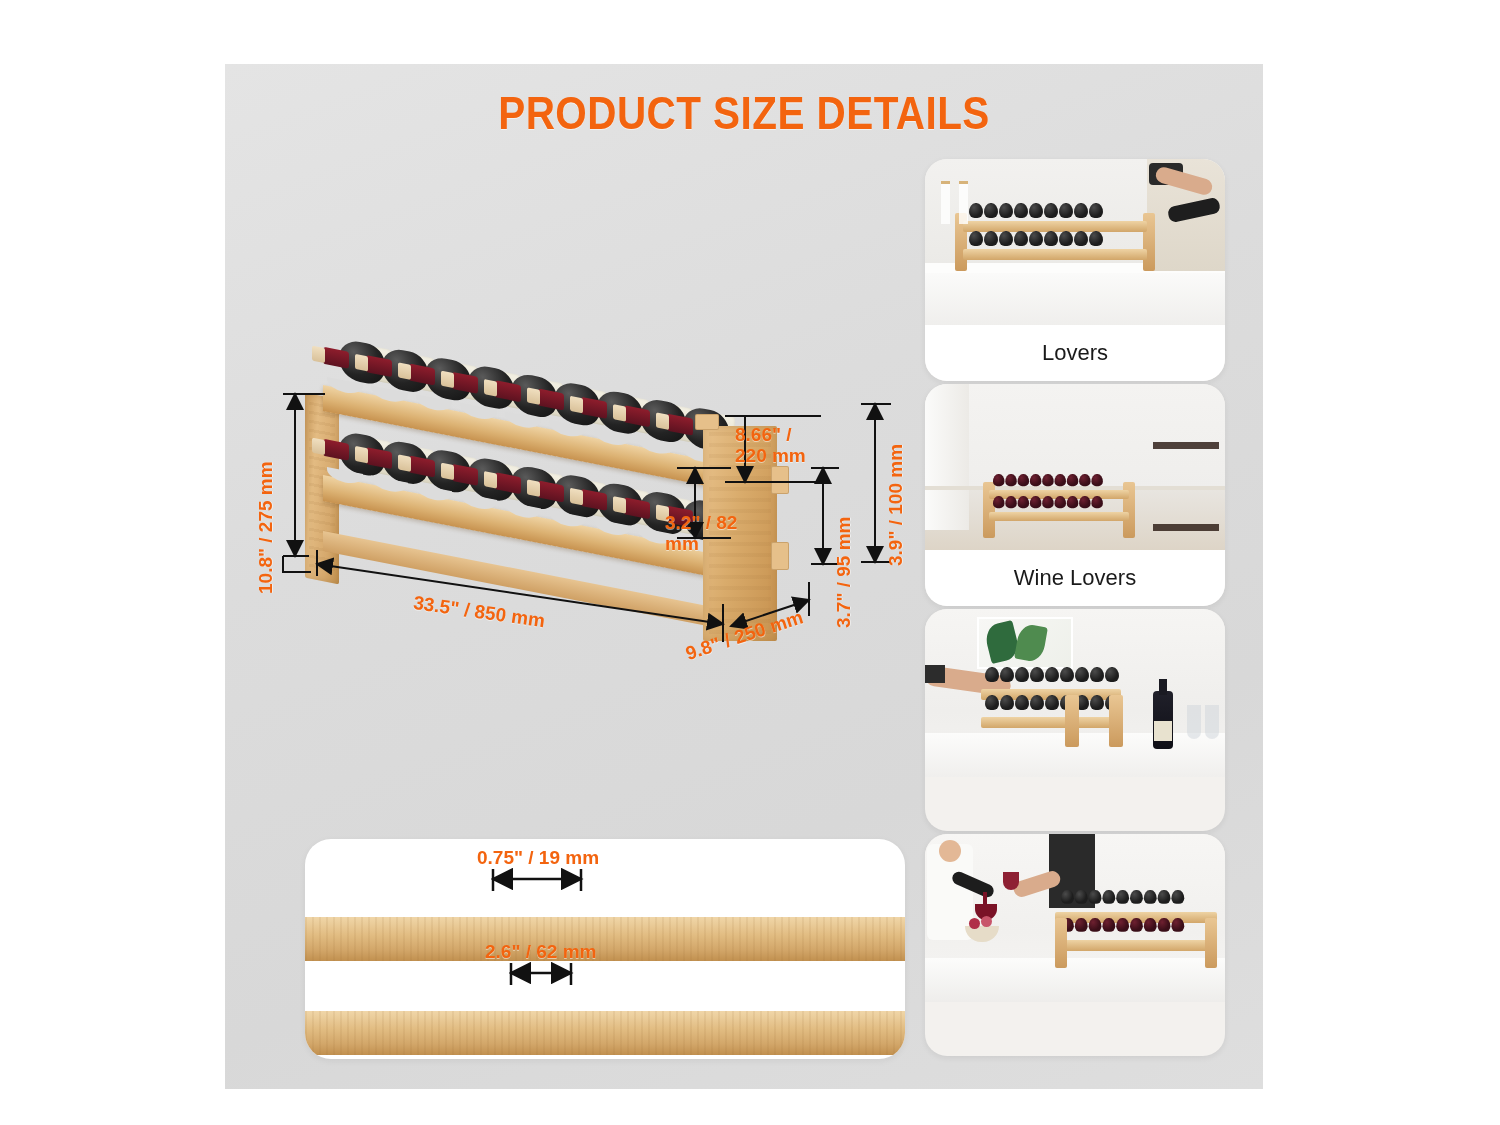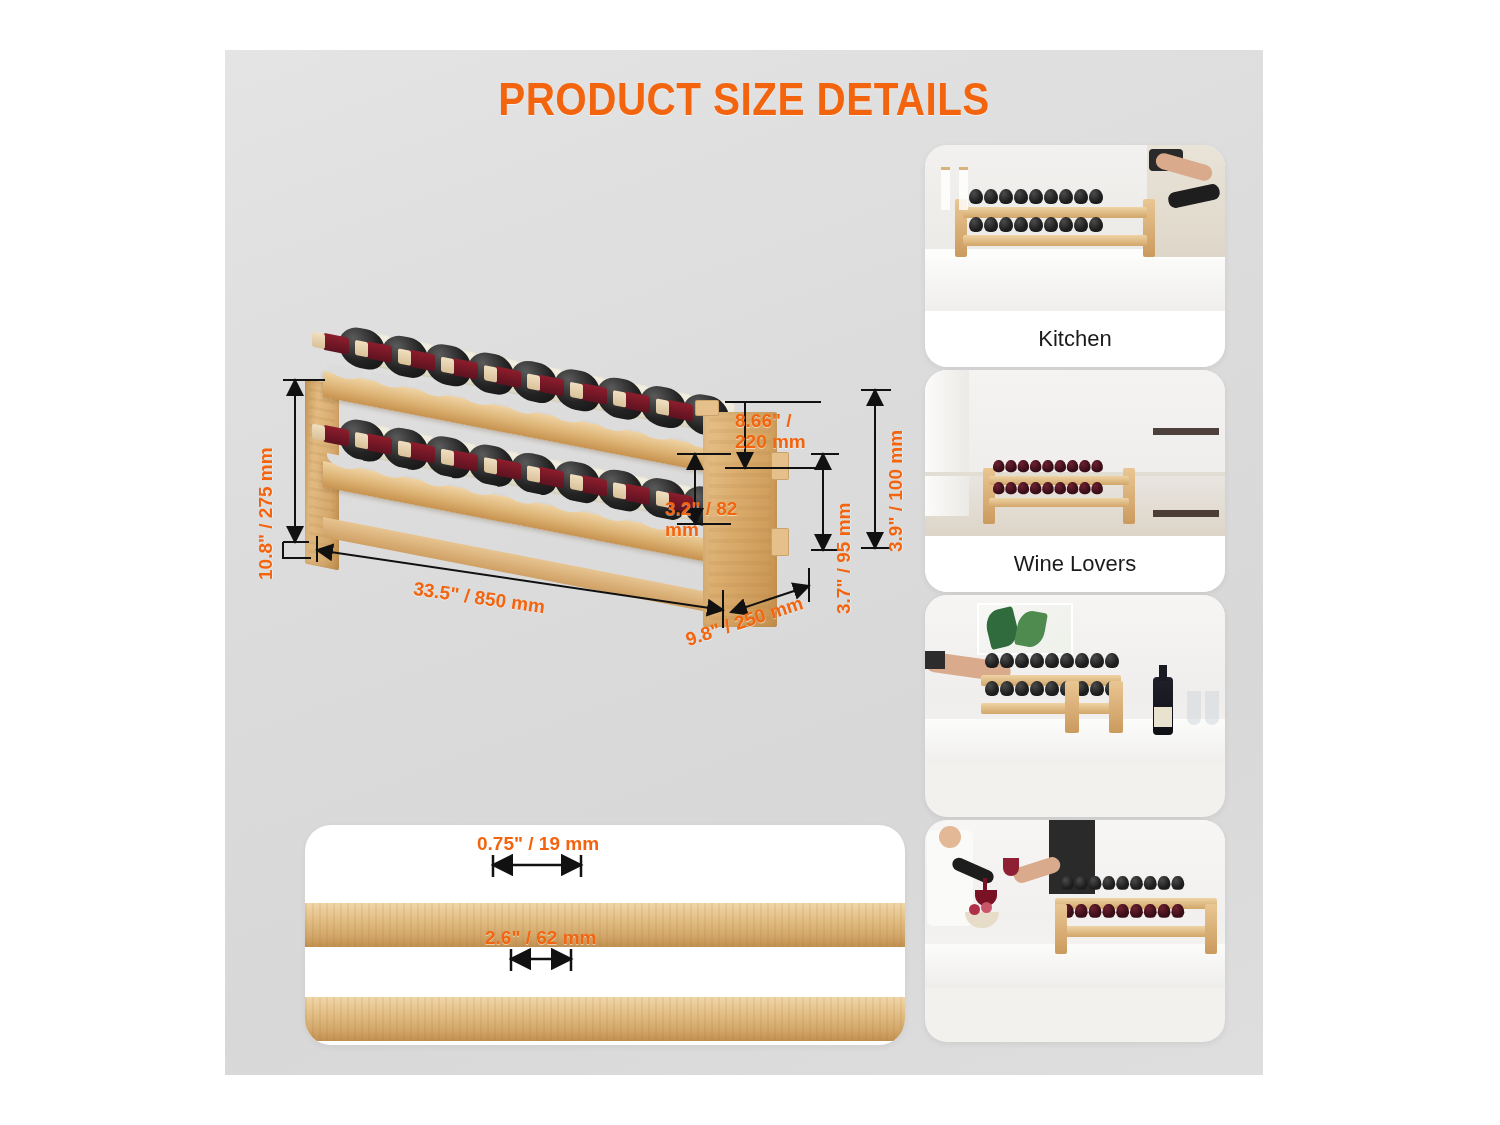--- a/index.html
+++ b/index.html
@@ -2,21 +2,21 @@
 <html><head>
 <meta charset="utf-8">
 <style>
   html,body{margin:0;padding:0;background:#ffffff;}
   body{width:1500px;height:1125px;font-family:"Liberation Sans",sans-serif;overflow:hidden;}
 
   #stage{position:relative;width:1500px;height:1125px;background:#ffffff;}
 
   
   #canvas{
-    position:absolute;left:225px;top:50px;width:1038px;height:1025px;
+    position:absolute;left:225px;top:64px;width:1038px;height:1025px;
     background:linear-gradient(160deg,#e4e4e4 0%,#dcdcdc 38%,#d8d8d8 70%,#dedede 100%);
     overflow:hidden;
   }
 
   
   #title{
     position:absolute;left:0;top:22px;width:1038px;text-align:center;
     font-family:"Liberation Sans",sans-serif;
     font-size:46px;font-weight:bold;color:#f3640f;
     letter-spacing:0.5px;
@@ -435,21 +435,21 @@
               <b></b>
               <b></b>
               <b></b>
               <b></b>
             </div>
           <div class="mini-shelf" style="left:8px;top:52px;width:184px;"></div>
         </div>
         <div style="position:absolute;left:16px;top:22px;width:9px;height:40px;background:rgba(255,255,255,.8);border-top:3px solid #d7b37a;"></div>
         <div style="position:absolute;left:34px;top:22px;width:9px;height:40px;background:rgba(255,255,255,.8);border-top:3px solid #d7b37a;"></div>
       </div>
-      <div class="scene-cap">Kitchen</div>
+      <div class="scene-cap">Lovers</div>
     </div>
 
     <div class="scene s2">
       <div class="scene-photo" style="background:linear-gradient(180deg,#f4f3f1 0%,#efeeec 62%,#e8e5e0 63%,#ddd4c6 100%);">
         <div style="position:absolute;left:0;top:0;width:44px;height:146px;background:linear-gradient(90deg,#fbfbfa,#eceae6);"></div>
         <div style="position:absolute;left:0;top:102px;width:300px;height:4px;background:#e3ded4;"></div>
 
         <div style="position:absolute;left:228px;top:40px;width:66px;height:118px;border-radius:40% 40% 32% 32%/22% 22% 14% 14%;
              background:linear-gradient(90deg,#5c3a22,#8a5a31 28%,#a9norm 0,#a97340 52%,#7a4c28 80%,#4e3019);"></div>
         <div style="position:absolute;left:228px;top:58px;width:66px;height:7px;background:#31211a;opacity:.85;"></div>

